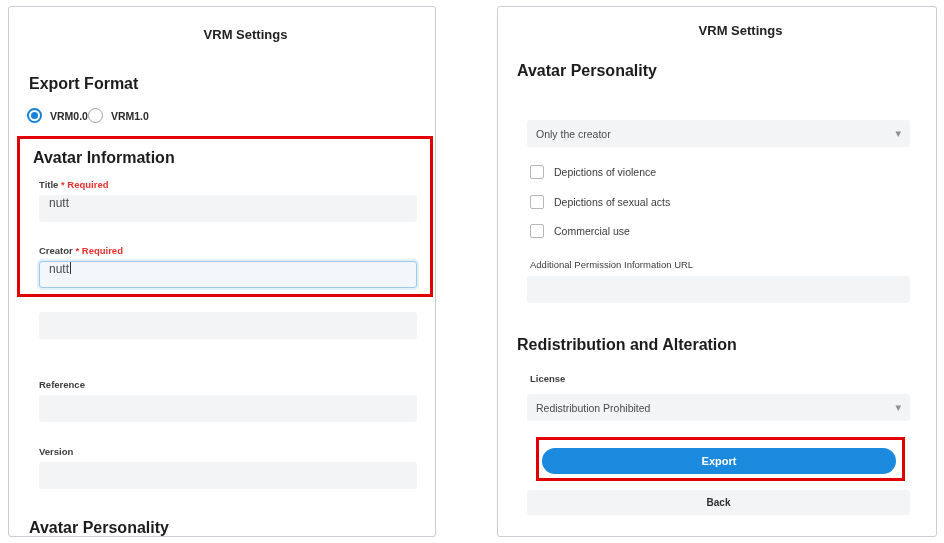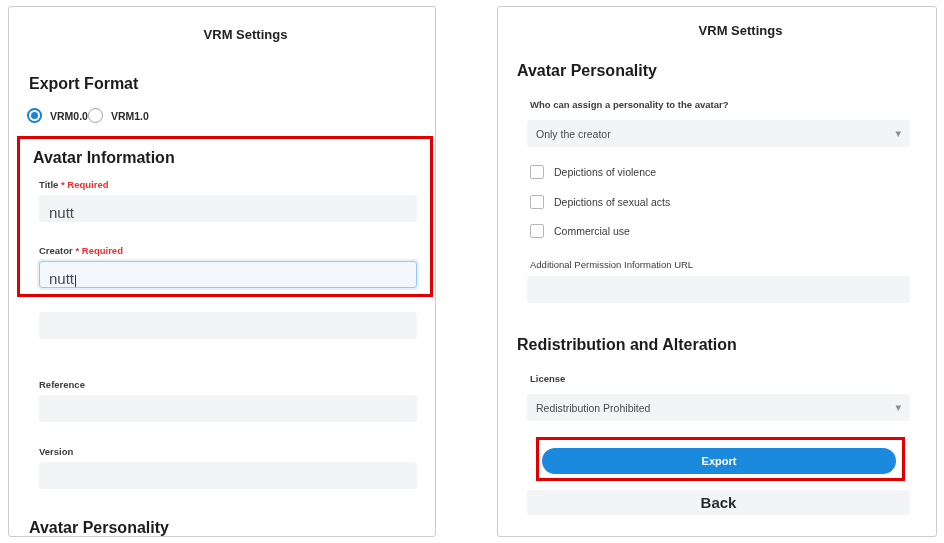--- a/index.html
+++ b/index.html
@@ -54,23 +54,23 @@
     color: #e8312f;
     font-weight: bold;
   }
   .input-box {
     height: 27px;
     background: #f3f4f6;
     border: 1px solid transparent;
     border-radius: 3px;
     box-sizing: border-box;
     display: flex;
-    align-items: flex-end;
+    align-items: flex-start;
     padding: 0 9px;
-    font-size: 15px;
+    font-size: 12px;
     color: #4a4a4a;
   }
   .input-box.focused {
     background: #f3f7fb;
     border: 1px solid #9ec8e8;
     box-shadow: 0 0 0 2px rgba(120,180,230,0.20);
   }
   .caret {
     display: inline-block;
     width: 1px;
@@ -219,21 +219,21 @@
     border: none;
     cursor: pointer;
   }
   .btn-back {
     position: absolute;
     left: 527px; top: 490px;
     width: 383px; height: 25px;
     background: #f3f4f6;
     border-radius: 3px;
     color: #2d2d2d;
-    font-size: 15px;
+    font-size: 10px;
     font-weight: bold;
     display: flex;
     align-items: center;
     justify-content: center;
     border: none;
     cursor: pointer;
   }
 </style>
 </head>
 <body>
@@ -303,21 +303,20 @@
   </div>
 
   <div class="hl-left"></div>
 
   <div class="panel panel-right">
     <div class="panel-title">VRM Settings</div>
   </div>
 
   <div class="section-head r-head-personality">Avatar Personality</div>
 
-  <div class="r-q">Who can assign a personality to the avatar?</div>
 
   <div class="select-box select-creator">
     <span>Only the creator</span>
     <span class="chev">▾</span>
   </div>
 
   <div class="chk-row chk-1">
     <span class="chk"></span>
     <span class="chk-label">Depictions of violence</span>
   </div>

